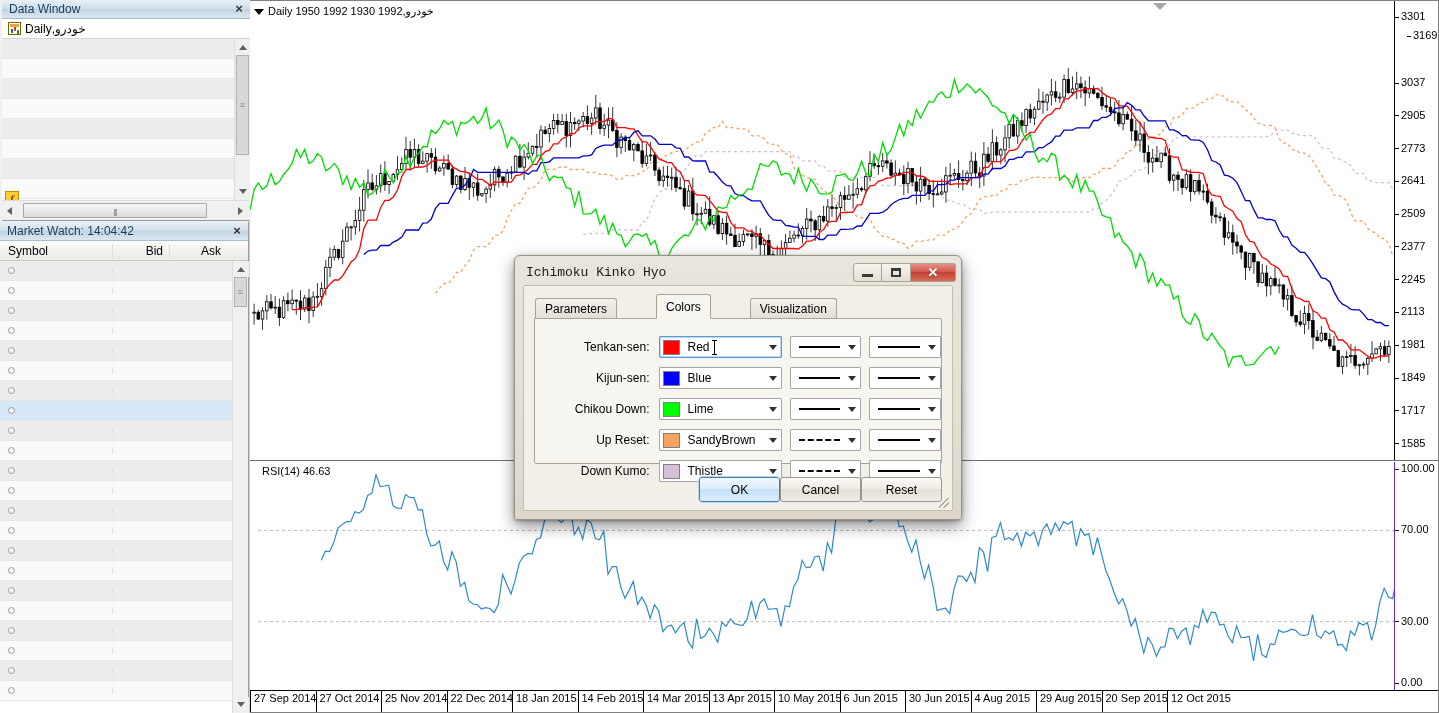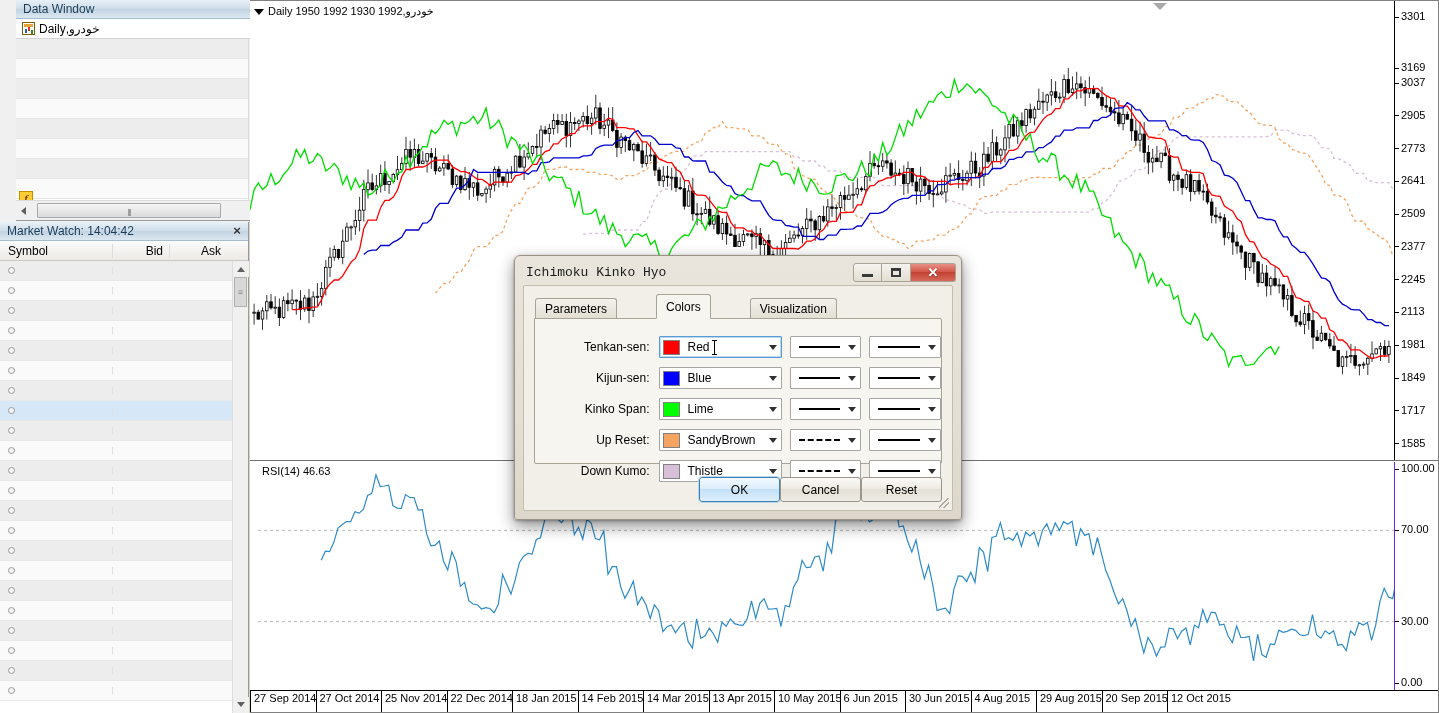--- a/index.html
+++ b/index.html
@@ -31,21 +31,21 @@
     position: relative;
   }
   .panel-titlebar .ttl { flex: 1; white-space: nowrap; overflow: hidden; }
   .panel-close {
     width: 14px; height: 14px; line-height: 13px; text-align: center;
     font-size: 13px; font-weight: bold; color: #333; cursor: default;
   }
 
   
   #data-window {
-    position: absolute; left: 16px; top: 0; width: 249px; height: 221px;
+    position: absolute; left: 2px; top: 0; width: 249px; height: 221px;
     background: #701a75; border-right: 1px solid #9a9a9a;
     border-bottom: 1px solid #9a9a9a;
   }
   #dw-body { position: absolute; left: 0; top: 19px; right: 0; bottom: 0; background:#fff; }
   .dw-head {
     height: 20px; display: flex; align-items: center; gap: 4px;
     padding-left: 6px; border-bottom: 1px solid #d4d4d4;
     background: #fff;
   }
   .mini-chart-icon {
@@ -1144,21 +1144,21 @@
           <line x1="1134.7" y1="339.1" x2="1134.7" y2="356.0" stroke="#000" stroke-width="0.8"></line>
           <rect x="1133.4" y="345.6" width="2.6" height="7.7" fill="#000" stroke="#000" stroke-width="0.8"></rect>
           <line x1="1138.9" y1="339.6" x2="1138.9" y2="362.0" stroke="#000" stroke-width="0.8"></line>
           <rect x="1137.6" y="345.4" width="2.6" height="7.9" fill="#fff" stroke="#000" stroke-width="0.8"></rect>
           <path d="M42.1 308.6 L46.3 308.6 L50.5 307.8 L54.7 306.8 L59.0 306.8 L63.2 306.2 L67.4 305.9 L71.6 298.6 L75.8 288.0 L80.0 282.9 L84.3 279.0 L88.5 279.0 L92.7 274.9 L96.9 267.8 L101.1 260.9 L105.4 257.4 L109.6 248.4 L113.8 227.5 L118.0 219.2 L122.2 219.2 L126.4 219.2 L130.7 206.4 L134.9 199.3 L139.1 199.3 L143.3 196.1 L147.5 189.0 L151.8 175.5 L156.0 168.5 L160.2 168.5 L164.4 166.6 L168.6 166.0 L172.8 166.0 L177.1 164.4 L181.3 160.9 L185.5 159.1 L189.7 159.1 L193.9 159.1 L198.2 159.1 L202.4 165.9 L206.6 168.1 L210.8 170.6 L215.0 170.6 L219.3 172.3 L223.5 175.5 L227.7 178.3 L231.9 178.3 L236.1 181.1 L240.3 184.6 L244.6 181.2 L248.8 181.2 L253.0 181.2 L257.2 181.2 L261.4 181.2 L265.7 174.7 L269.9 173.8 L274.1 171.7 L278.3 168.1 L282.5 163.3 L286.8 163.3 L291.0 155.1 L295.2 150.6 L299.4 149.2 L303.6 142.8 L307.8 142.8 L312.1 137.7 L316.3 135.9 L320.5 132.7 L324.7 132.7 L328.9 126.9 L333.2 124.9 L337.4 124.9 L341.6 124.9 L345.8 120.7 L350.0 120.7 L354.2 120.7 L358.5 117.2 L362.7 118.2 L366.9 126.7 L371.1 126.7 L375.3 126.7 L379.6 127.9 L383.8 127.9 L388.0 134.5 L392.2 140.8 L396.4 140.8 L400.6 146.0 L404.9 152.6 L409.1 157.9 L413.3 159.7 L417.5 161.6 L421.7 161.6 L426.0 168.2 L430.2 170.9 L434.4 179.6 L438.6 179.6 L442.8 190.9 L447.1 194.1 L451.3 194.1 L455.5 194.7 L459.7 199.7 L463.9 204.9 L468.1 210.1 L472.4 211.3 L476.6 211.5 L480.8 221.3 L485.0 226.9 L489.2 226.9 L493.5 226.9 L497.7 230.2 L501.9 230.2 L506.1 233.9 L510.3 233.9 L514.5 239.2 L518.8 243.2 L523.0 247.5 L527.2 247.5 L531.4 247.5 L535.6 247.5 L539.9 247.5 L544.1 247.5 L548.3 248.1 L552.5 244.9 L556.7 240.2 L561.0 240.2 L565.2 237.7 L569.4 231.6 L573.6 228.5 L577.8 221.5 L582.0 220.3 L586.3 220.3 L590.5 211.7 L594.7 211.7 L598.9 211.4 L603.1 211.1 L607.4 203.8 L611.6 203.8 L615.8 191.5 L620.0 184.9 L624.2 184.4 L628.4 180.3 L632.7 179.1 L636.9 177.0 L641.1 176.6 L645.3 174.4 L649.5 174.4 L653.8 171.3 L658.0 171.3 L662.2 171.3 L666.4 175.0 L670.6 175.0 L674.9 176.0 L679.1 180.0 L683.3 180.3 L687.5 180.3 L691.7 180.3 L695.9 180.3 L700.2 183.7 L704.4 182.9 L708.6 182.9 L712.8 182.9 L717.0 182.7 L721.3 176.7 L725.5 176.5 L729.7 175.6 L733.9 166.4 L738.1 166.4 L742.4 160.7 L746.6 160.7 L750.8 160.7 L755.0 155.9 L759.2 149.3 L763.4 149.3 L767.7 147.3 L771.9 140.0 L776.1 134.5 L780.3 131.3 L784.5 131.2 L788.8 124.6 L793.0 118.6 L797.2 114.5 L801.4 112.9 L805.6 107.7 L809.8 107.7 L814.1 97.8 L818.3 97.8 L822.5 93.4 L826.7 89.9 L830.9 89.9 L835.2 87.6 L839.4 87.6 L843.6 87.6 L847.8 87.5 L852.0 91.6 L856.3 94.6 L860.5 96.9 L864.7 97.4 L868.9 104.7 L873.1 105.2 L877.3 105.2 L881.6 111.1 L885.8 117.9 L890.0 122.0 L894.2 128.8 L898.4 136.0 L902.7 136.5 L906.9 137.3 L911.1 137.3 L915.3 139.6 L919.5 154.6 L923.7 156.1 L928.0 156.1 L932.2 169.0 L936.4 169.3 L940.6 171.4 L944.8 171.4 L949.1 171.4 L953.3 172.7 L957.5 187.4 L961.7 194.0 L965.9 194.8 L970.1 195.3 L974.4 205.0 L978.6 207.8 L982.8 210.2 L987.0 217.6 L991.2 220.7 L995.5 233.7 L999.7 240.3 L1003.9 241.1 L1008.1 249.2 L1012.3 256.6 L1016.6 258.3 L1020.8 263.0 L1025.0 265.0 L1029.2 268.0 L1033.4 275.3 L1037.6 275.3 L1041.9 287.7 L1046.1 296.5 L1050.3 297.7 L1054.5 300.4 L1058.7 300.4 L1063.0 310.0 L1067.2 311.7 L1071.4 317.1 L1075.6 317.1 L1079.8 328.8 L1084.0 331.0 L1088.3 339.0 L1092.5 339.0 L1096.7 342.5 L1100.9 348.8 L1105.1 348.8 L1109.4 348.8 L1113.6 352.0 L1117.8 355.2 L1122.0 357.4 L1126.2 356.6 L1130.5 355.0 L1134.7 355.0 L1138.9 354.9 " fill="none" stroke="#FF0000" stroke-width="1.3"></path>
           <path d="M113.8 253.4 L118.0 250.0 L122.2 249.2 L126.4 249.2 L130.7 244.5 L134.9 244.5 L139.1 244.5 L143.3 241.1 L147.5 239.1 L151.8 236.0 L156.0 229.0 L160.2 229.0 L164.4 229.0 L168.6 229.0 L172.8 222.1 L177.1 221.9 L181.3 218.0 L185.5 207.4 L189.7 202.4 L193.9 202.4 L198.2 202.4 L202.4 194.3 L206.6 187.2 L210.8 187.1 L215.0 184.0 L219.3 178.8 L223.5 168.5 L227.7 171.3 L231.9 171.3 L236.1 171.3 L240.3 171.3 L244.6 171.3 L248.8 171.3 L253.0 171.3 L257.2 171.3 L261.4 171.3 L265.7 171.3 L269.9 171.3 L274.1 171.3 L278.3 173.2 L282.5 169.8 L286.8 169.8 L291.0 161.6 L295.2 161.6 L299.4 160.8 L303.6 156.8 L307.8 156.8 L312.1 156.8 L316.3 156.8 L320.5 156.8 L324.7 156.8 L328.9 156.8 L333.2 154.8 L337.4 154.8 L341.6 153.9 L345.8 147.5 L350.0 145.4 L354.2 144.1 L358.5 144.1 L362.7 144.1 L366.9 139.6 L371.1 139.0 L375.3 136.6 L379.6 136.6 L383.8 131.5 L388.0 129.6 L392.2 134.8 L396.4 134.8 L400.6 134.8 L404.9 138.0 L409.1 143.3 L413.3 143.3 L417.5 143.3 L421.7 143.3 L426.0 146.8 L430.2 147.3 L434.4 156.0 L438.6 156.0 L442.8 159.9 L447.1 160.0 L451.3 160.0 L455.5 160.0 L459.7 171.2 L463.9 171.2 L468.1 175.8 L472.4 181.0 L476.6 184.5 L480.8 185.2 L485.0 192.6 L489.2 194.6 L493.5 194.6 L497.7 197.7 L501.9 199.8 L506.1 199.8 L510.3 199.8 L514.5 207.3 L518.8 214.4 L523.0 218.7 L527.2 219.3 L531.4 219.3 L535.6 224.4 L539.9 225.0 L544.1 226.1 L548.3 226.1 L552.5 235.3 L556.7 235.3 L561.0 235.3 L565.2 235.3 L569.4 238.5 L573.6 238.5 L577.8 234.1 L582.0 234.1 L586.3 234.1 L590.5 228.4 L594.7 228.4 L598.9 228.2 L603.1 227.8 L607.4 225.0 L611.6 225.0 L615.8 218.9 L620.0 212.3 L624.2 212.3 L628.4 212.3 L632.7 211.1 L636.9 208.6 L641.1 203.8 L645.3 200.7 L649.5 198.5 L653.8 197.3 L658.0 197.3 L662.2 194.4 L666.4 194.4 L670.6 194.4 L674.9 194.4 L679.1 189.9 L683.3 189.9 L687.5 183.7 L691.7 183.7 L695.9 183.2 L700.2 179.1 L704.4 179.1 L708.6 177.0 L712.8 176.6 L717.0 176.6 L721.3 176.6 L725.5 176.6 L729.7 176.6 L733.9 173.2 L738.1 173.2 L742.4 167.5 L746.6 167.5 L750.8 167.5 L755.0 165.0 L759.2 158.3 L763.4 158.3 L767.7 156.4 L771.9 156.4 L776.1 150.9 L780.3 150.9 L784.5 150.7 L788.8 146.7 L793.0 146.7 L797.2 143.5 L801.4 140.9 L805.6 135.2 L809.8 135.2 L814.1 129.1 L818.3 129.1 L822.5 129.1 L826.7 126.8 L830.9 126.8 L835.2 126.8 L839.4 126.8 L843.6 119.5 L847.8 119.5 L852.0 116.3 L856.3 116.3 L860.5 113.7 L864.7 107.7 L868.9 106.8 L873.1 106.8 L877.3 101.6 L881.6 104.2 L885.8 108.9 L890.0 108.9 L894.2 115.0 L898.4 119.8 L902.7 119.8 L906.9 119.8 L911.1 119.8 L915.3 119.8 L919.5 128.9 L923.7 128.9 L928.0 131.1 L932.2 134.7 L936.4 134.7 L940.6 138.7 L944.8 139.1 L949.1 139.1 L953.3 141.5 L957.5 148.7 L961.7 159.5 L965.9 161.0 L970.1 163.9 L974.4 174.1 L978.6 174.9 L982.8 177.3 L987.0 181.6 L991.2 190.5 L995.5 199.7 L999.7 199.7 L1003.9 208.9 L1008.1 216.8 L1012.3 216.8 L1016.6 218.5 L1020.8 218.5 L1025.0 219.8 L1029.2 229.3 L1033.4 235.9 L1037.6 235.9 L1041.9 244.1 L1046.1 247.3 L1050.3 251.3 L1054.5 251.3 L1058.7 256.7 L1063.0 263.1 L1067.2 270.2 L1071.4 276.9 L1075.6 277.7 L1079.8 281.0 L1084.0 290.6 L1088.3 298.6 L1092.5 303.2 L1096.7 305.2 L1100.9 308.3 L1105.1 308.9 L1109.4 308.9 L1113.6 313.1 L1117.8 318.7 L1122.0 318.7 L1126.2 321.5 L1130.5 321.5 L1134.7 324.6 L1138.9 324.6 " fill="none" stroke="#0000CD" stroke-width="1.3"></path>
           <path d="M-0.1 209.2 L4.1 188.6 L8.3 181.9 L12.5 188.5 L16.8 184.8 L21.0 172.6 L25.2 183.6 L29.4 180.5 L33.6 173.5 L37.9 168.7 L42.1 162.4 L46.3 148.4 L50.5 156.3 L54.7 148.4 L59.0 162.5 L63.2 160.1 L67.4 152.6 L71.6 156.1 L75.8 169.9 L80.0 167.1 L84.3 162.4 L88.5 168.0 L92.7 183.5 L96.9 175.1 L101.1 188.5 L105.4 177.5 L109.6 186.3 L113.8 181.9 L118.0 194.2 L122.2 192.4 L126.4 188.1 L130.7 183.9 L134.9 168.3 L139.1 175.9 L143.3 181.2 L147.5 172.2 L151.8 171.0 L156.0 155.2 L160.2 166.2 L164.4 156.0 L168.6 152.3 L172.8 145.4 L177.1 146.0 L181.3 129.1 L185.5 132.5 L189.7 127.5 L193.9 119.4 L198.2 123.5 L202.4 120.4 L206.6 134.4 L210.8 121.4 L215.0 122.6 L219.3 120.0 L223.5 115.4 L227.7 122.6 L231.9 117.1 L236.1 106.9 L240.3 127.5 L244.6 124.1 L248.8 119.1 L253.0 129.4 L257.2 146.4 L261.4 136.1 L265.7 139.6 L269.9 148.9 L274.1 143.5 L278.3 149.9 L282.5 162.6 L286.8 154.9 L291.0 154.0 L295.2 169.1 L299.4 179.7 L303.6 175.1 L307.8 176.6 L312.1 176.2 L316.3 186.6 L320.5 187.7 L324.7 205.1 L328.9 190.0 L333.2 212.8 L337.4 213.1 L341.6 212.3 L345.8 208.3 L350.0 223.2 L354.2 214.7 L358.5 232.6 L362.7 222.3 L366.9 233.0 L371.1 234.3 L375.3 245.6 L379.6 240.4 L383.8 233.6 L388.0 232.9 L392.2 235.4 L396.4 232.7 L400.6 243.6 L404.9 239.5 L409.1 253.7 L413.3 262.3 L417.5 257.2 L421.7 247.6 L426.0 241.5 L430.2 237.2 L434.4 234.0 L438.6 234.7 L442.8 227.4 L447.1 218.1 L451.3 219.9 L455.5 228.8 L459.7 215.5 L463.9 219.9 L468.1 205.9 L472.4 207.4 L476.6 206.4 L480.8 194.6 L485.0 198.3 L489.2 194.1 L493.5 193.3 L497.7 187.7 L501.9 188.8 L506.1 175.6 L510.3 162.4 L514.5 164.7 L518.8 165.3 L523.0 159.9 L527.2 162.0 L531.4 174.2 L535.6 172.1 L539.9 173.6 L544.1 182.7 L548.3 167.4 L552.5 181.0 L556.7 190.0 L561.0 178.1 L565.2 184.4 L569.4 192.5 L573.6 193.2 L577.8 192.9 L582.0 191.0 L586.3 174.7 L590.5 174.2 L594.7 172.5 L598.9 178.4 L603.1 179.6 L607.4 172.2 L611.6 160.2 L615.8 172.0 L620.0 175.0 L624.2 153.2 L628.4 160.4 L632.7 141.7 L636.9 154.1 L641.1 148.9 L645.3 136.9 L649.5 123.5 L653.8 135.0 L658.0 119.7 L662.2 124.6 L666.4 108.6 L670.6 117.0 L674.9 108.2 L679.1 100.2 L683.3 101.3 L687.5 94.0 L691.7 90.8 L695.9 96.6 L700.2 96.1 L704.4 78.5 L708.6 91.6 L712.8 88.0 L717.0 82.9 L721.3 86.7 L725.5 92.0 L729.7 87.6 L733.9 92.3 L738.1 96.5 L742.4 104.7 L746.6 106.2 L750.8 110.8 L755.0 111.9 L759.2 122.8 L763.4 113.5 L767.7 118.2 L771.9 129.9 L776.1 139.2 L780.3 133.0 L784.5 151.4 L788.8 161.1 L793.0 157.1 L797.2 160.7 L801.4 152.1 L805.6 154.7 L809.8 179.3 L814.1 174.1 L818.3 178.4 L822.5 186.5 L826.7 173.7 L830.9 190.7 L835.2 179.4 L839.4 190.1 L843.6 190.2 L847.8 201.0 L852.0 214.2 L856.3 215.8 L860.5 216.9 L864.7 236.2 L868.9 231.8 L873.1 241.0 L877.3 245.0 L881.6 251.1 L885.8 266.3 L890.0 252.5 L894.2 260.8 L898.4 281.5 L902.7 272.1 L906.9 284.9 L911.1 277.6 L915.3 284.3 L919.5 283.9 L923.7 298.1 L928.0 294.6 L932.2 314.5 L936.4 320.9 L940.6 323.3 L944.8 312.6 L949.1 319.6 L953.3 336.1 L957.5 339.5 L961.7 332.2 L965.9 338.6 L970.1 345.0 L974.4 349.5 L978.6 365.4 L982.8 355.9 L987.0 355.5 L991.2 354.5 L995.5 364.4 L999.7 363.8 L1003.9 363.1 L1008.1 357.3 L1012.3 352.9 L1016.6 347.9 L1020.8 345.6 L1025.0 353.3 L1029.2 345.4 " fill="none" stroke="#00DD00" stroke-width="1.3"></path>
         </svg>
       <div id="price-yaxis">
           <div class="ytick" style="top: 9.39286px;"><span class="tk"></span>3301</div>
-          <div class="ytick" style="top: 60px;"><span class="tk"></span>3169</div>
+          <div class="ytick" style="top: 28px; margin-left: 12px;"><span class="tk"></span>3169</div>
           <div class="ytick" style="top: 74.9643px;"><span class="tk"></span>3037</div>
           <div class="ytick" style="top: 107.75px;"><span class="tk"></span>2905</div>
           <div class="ytick" style="top: 140.536px;"><span class="tk"></span>2773</div>
           <div class="ytick" style="top: 173.321px;"><span class="tk"></span>2641</div>
           <div class="ytick" style="top: 206.107px;"><span class="tk"></span>2509</div>
           <div class="ytick" style="top: 238.893px;"><span class="tk"></span>2377</div>
           <div class="ytick" style="top: 271.679px;"><span class="tk"></span>2245</div>
           <div class="ytick" style="top: 304.464px;"><span class="tk"></span>2113</div>
           <div class="ytick" style="top: 337.25px;"><span class="tk"></span>1981</div>
           <div class="ytick" style="top: 370.036px;"><span class="tk"></span>1849</div>
@@ -1261,21 +1261,21 @@
               </span>
             </span>
             <span class="combo combo-line">
               <i class="linepreview"></i>
               <span class="combo-arrow">
                 <i></i>
               </span>
             </span>
           </div>
           <div class="ctrl-row">
-            <span class="ctrl-label">Kinko Span:</span>
+            <span class="ctrl-label">Chikou Down:</span>
             <span class="combo combo-color">
               <i class="swatch" style="background:#00FF00"></i>
               <span class="combo-text">Lime</span>
               <span class="combo-arrow">
                 <i></i>
               </span>
             </span>
             <span class="combo combo-line">
               <i class="linepreview"></i>
               <span class="combo-arrow">

